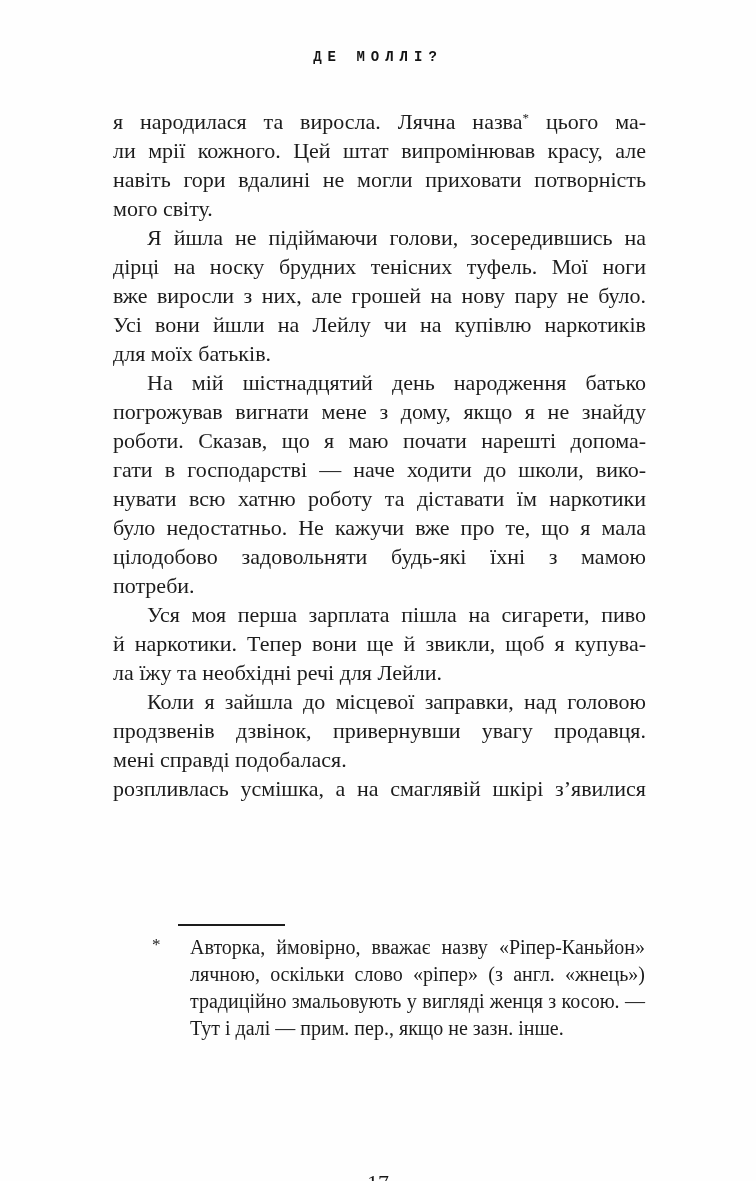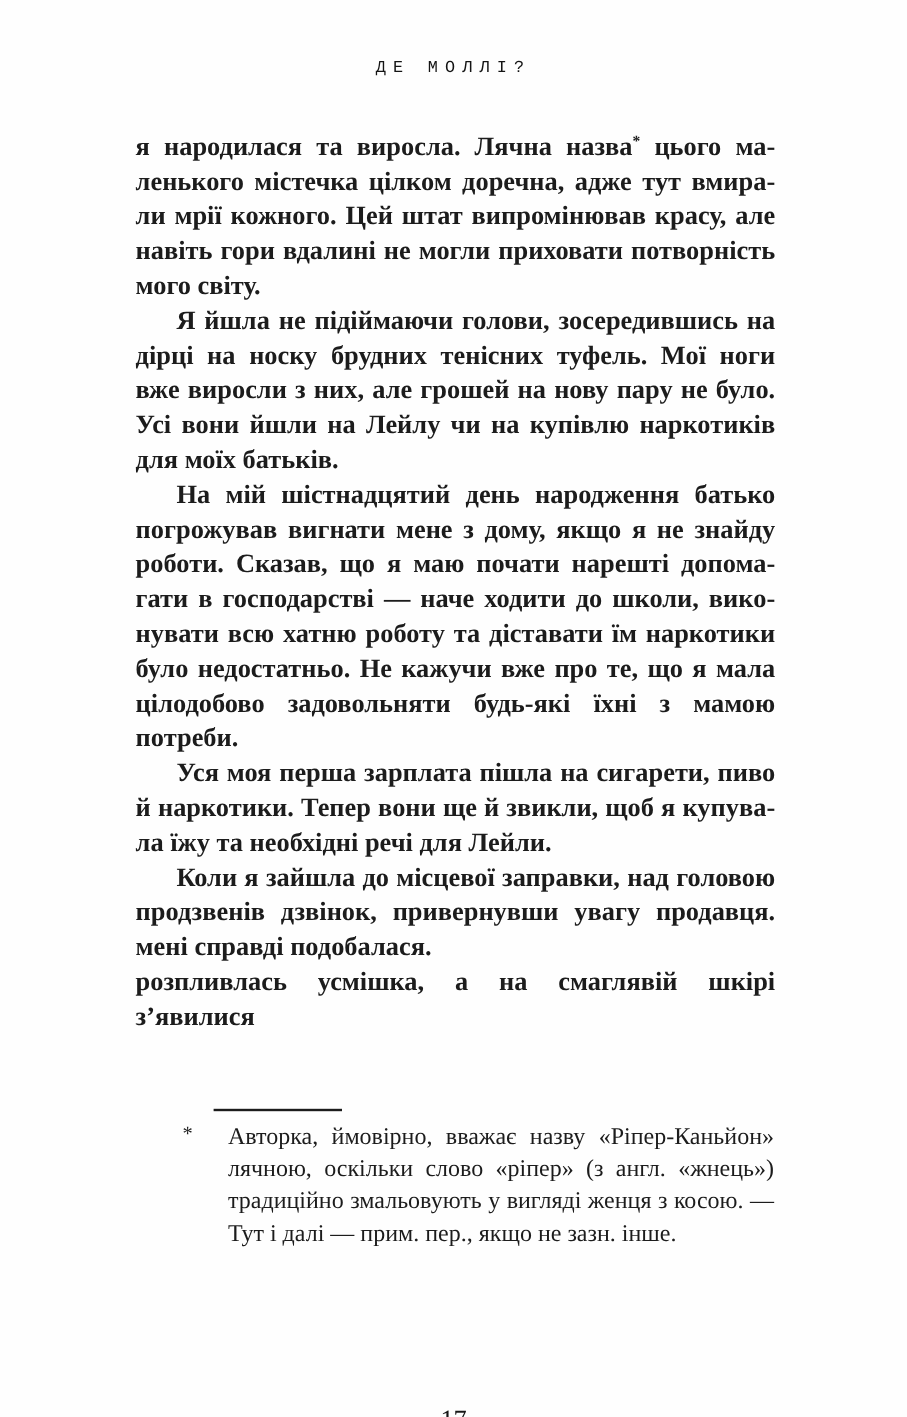--- a/index.html
+++ b/index.html
@@ -17,37 +17,36 @@
     overflow: hidden;
   }
   .running-head {
     position: absolute;
     top: 49px;
     left: 0;
     width: 756px;
     text-align: center;
     font-family: "Liberation Mono", monospace;
     font-size: 14px;
-    font-weight: 400;
+    font-weight: 700;
     letter-spacing: 6px;
     color: #141414;
     white-space: nowrap;
   }
   .body-text {
     position: absolute;
     left: 113px;
     top: 107px;
     width: 533px;
     font-size: 22px;
   }
   .line {
     height: 29px;
     line-height: 29px;
     text-align: left;
-    font-weight: bold;
   }
   .line.just {
     text-align: justify;
     text-align-last: justify;
   }
   .line.indent {
     text-indent: 34px;
   }
   sup.fn-ref {
     font-size: 13px;
@@ -102,21 +101,20 @@
 </style>
 </head>
 <body>
 
 <div class="page">
 
   <div class="running-head">ДЕ МОЛЛІ?</div>
 
   <div class="body-text">
       <div class="line just">я народилася та виросла. Лячна назва<sup class="fn-ref">*</sup> цього ма-</div>
-      <div class="line just">ленького містечка цілком доречна, адже тут вмира-</div>
       <div class="line just">ли мрії кожного. Цей штат випромінював красу, але</div>
       <div class="line just">навіть гори вдалині не могли приховати потворність</div>
       <div class="line">мого світу.</div>
       <div class="line just indent">Я йшла не підіймаючи голови, зосередившись на</div>
       <div class="line just">дірці на носку брудних тенісних туфель. Мої ноги</div>
       <div class="line just">вже виросли з них, але грошей на нову пару не було.</div>
       <div class="line just">Усі вони йшли на Лейлу чи на купівлю наркотиків</div>
       <div class="line">для моїх батьків.</div>
       <div class="line just indent">На мій шістнадцятий день народження батько</div>
       <div class="line just">погрожував вигнати мене з дому, якщо я не знайду</div>

